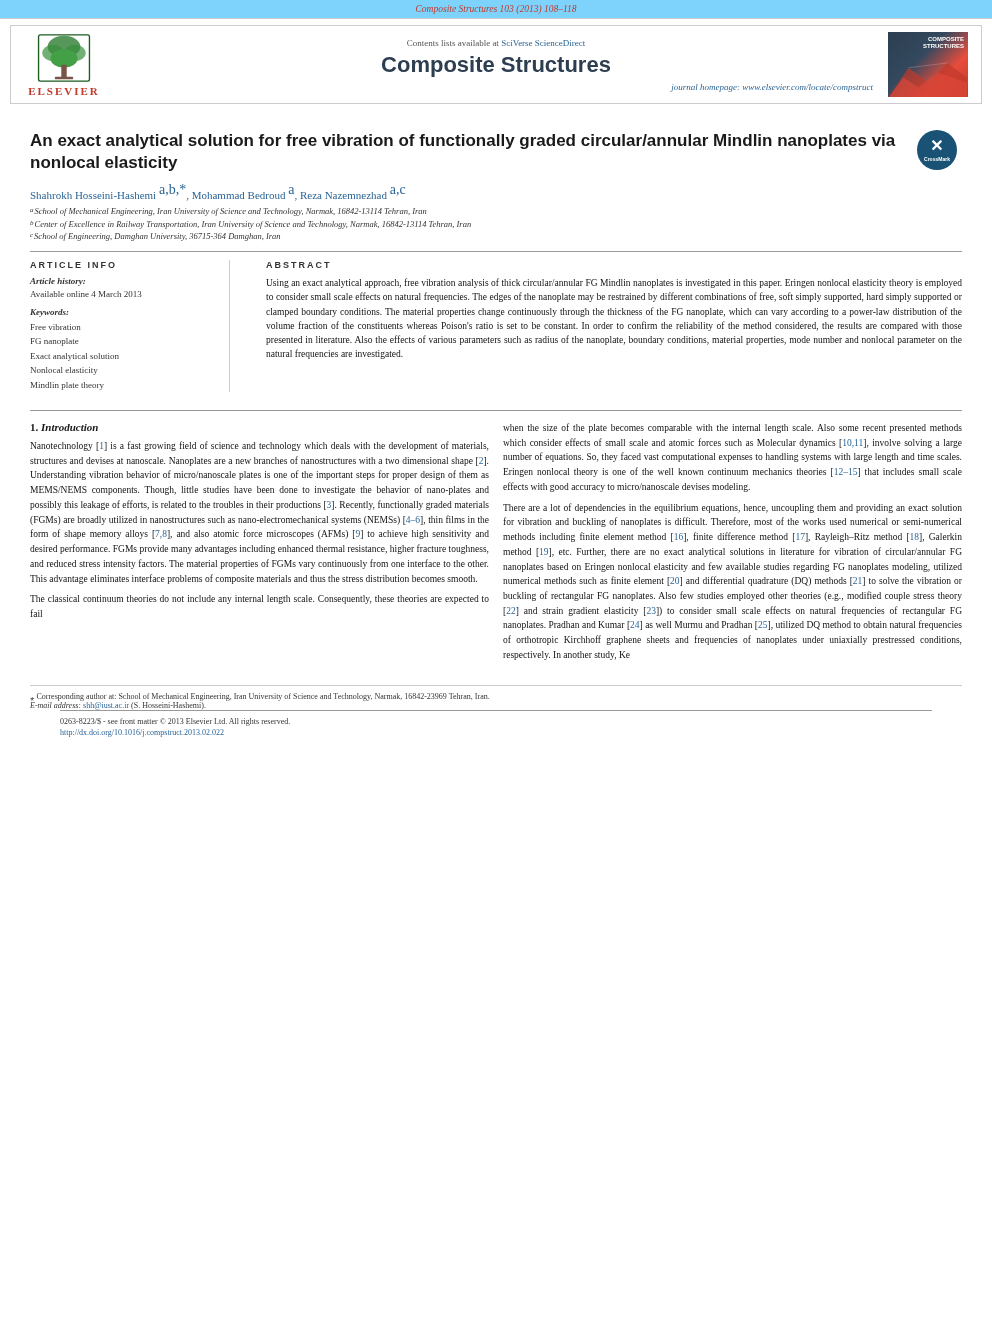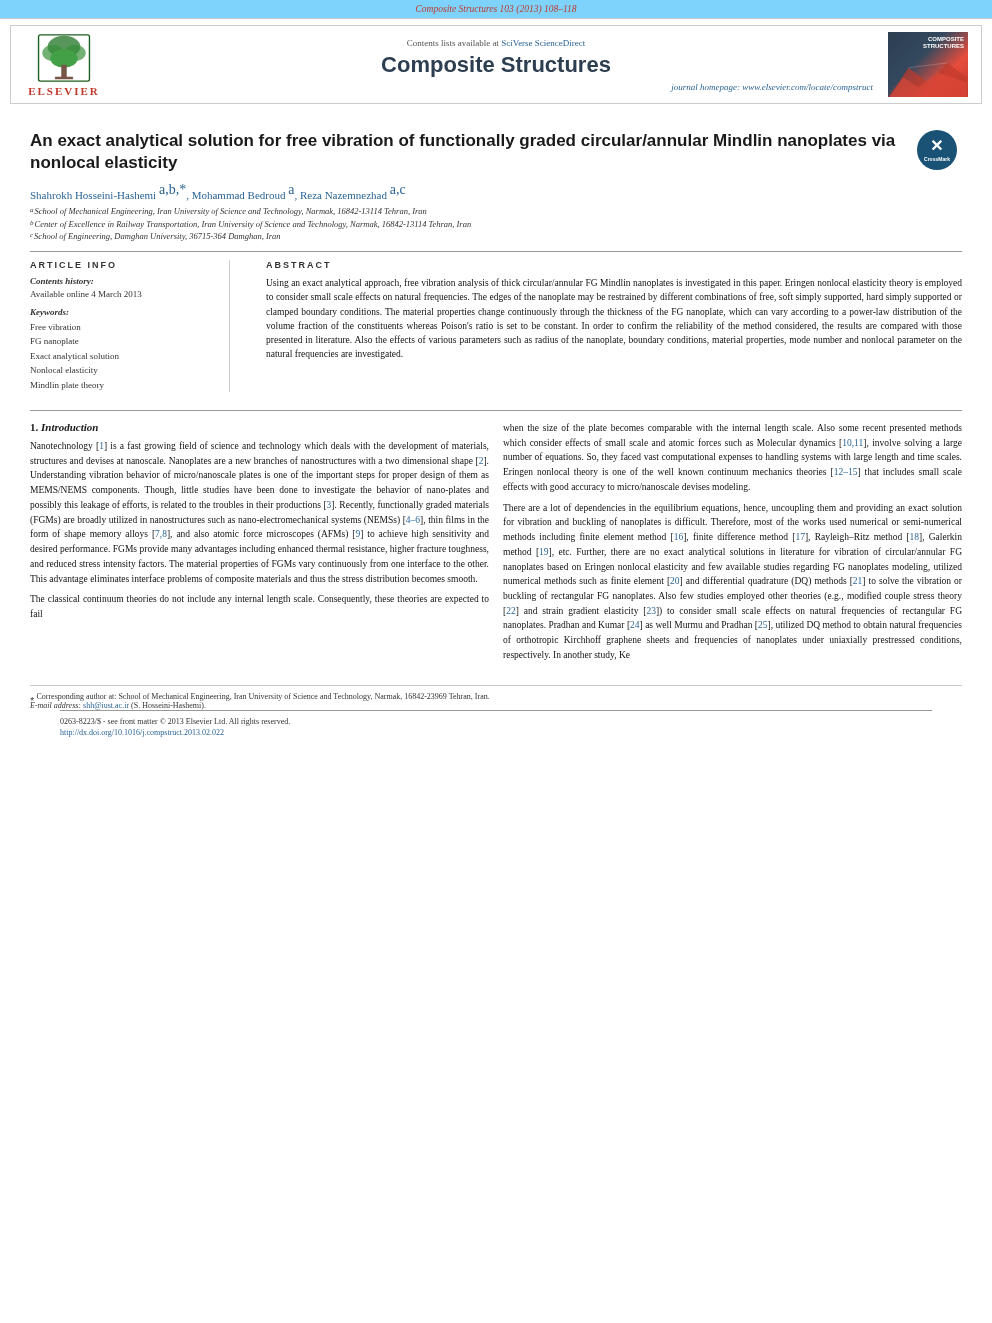--- a/index.html
+++ b/index.html
@@ -406,21 +406,21 @@
     </div>
   </div>
 
   <hr class="section-divider">
 
   <div class="two-col">
 
     <div class="article-info-col">
       <div class="section-label">ARTICLE INFO</div>
 
-      <div class="article-history-label">Contents history:</div>
+      <div class="article-history-label">Article history:</div>
       <div class="article-history-value">Available online 4 March 2013</div>
 
       <div class="keywords-label">Keywords:</div>
       <div class="keyword-item">Free vibration</div>
       <div class="keyword-item">FG nanoplate</div>
       <div class="keyword-item">Exact analytical solution</div>
       <div class="keyword-item">Nonlocal elasticity</div>
       <div class="keyword-item">Mindlin plate theory</div>
     </div>
 

